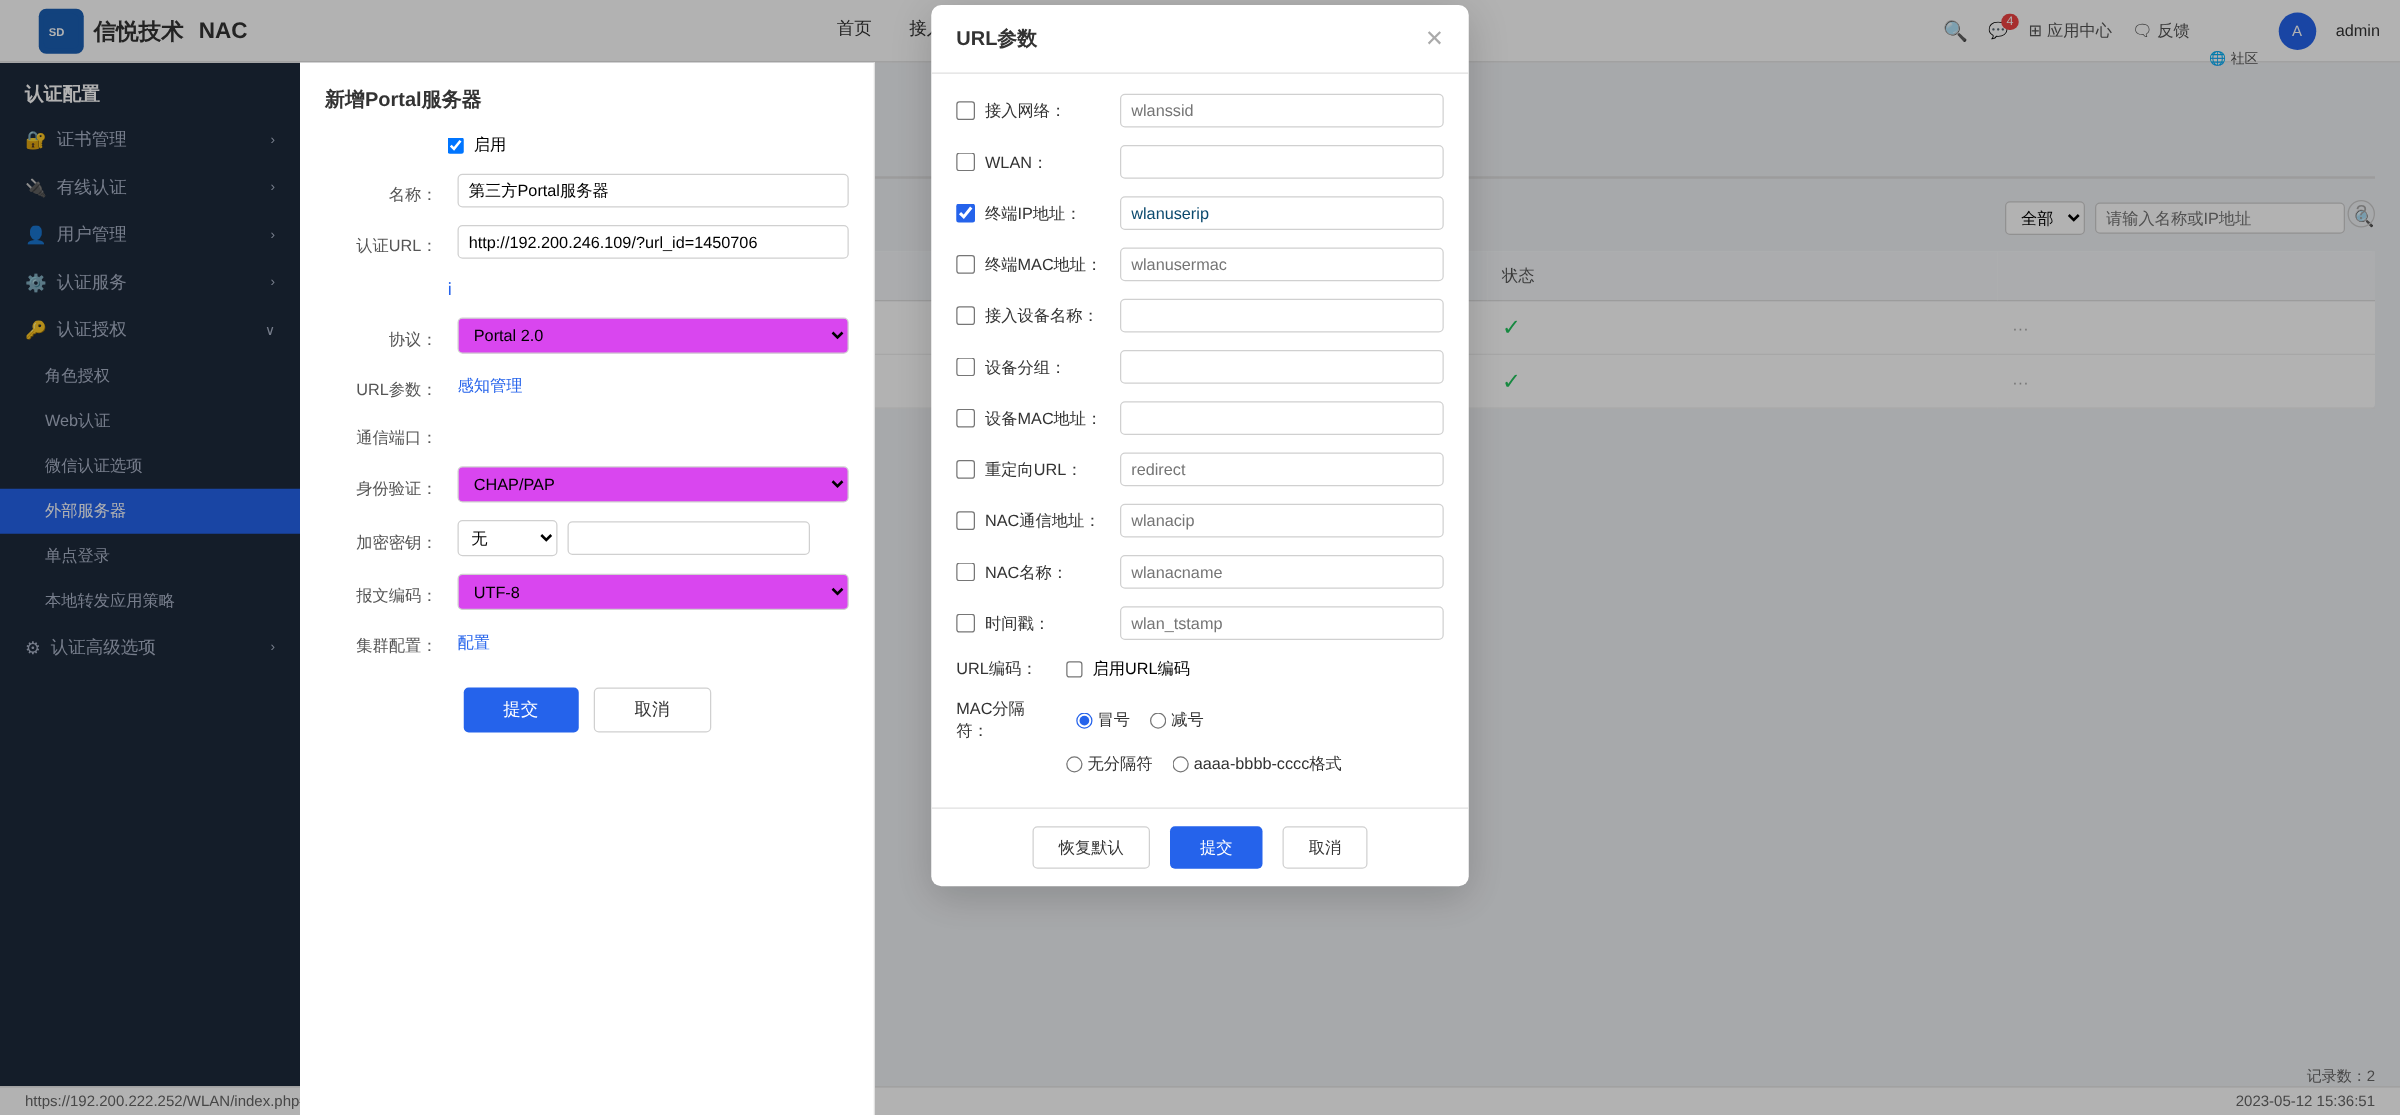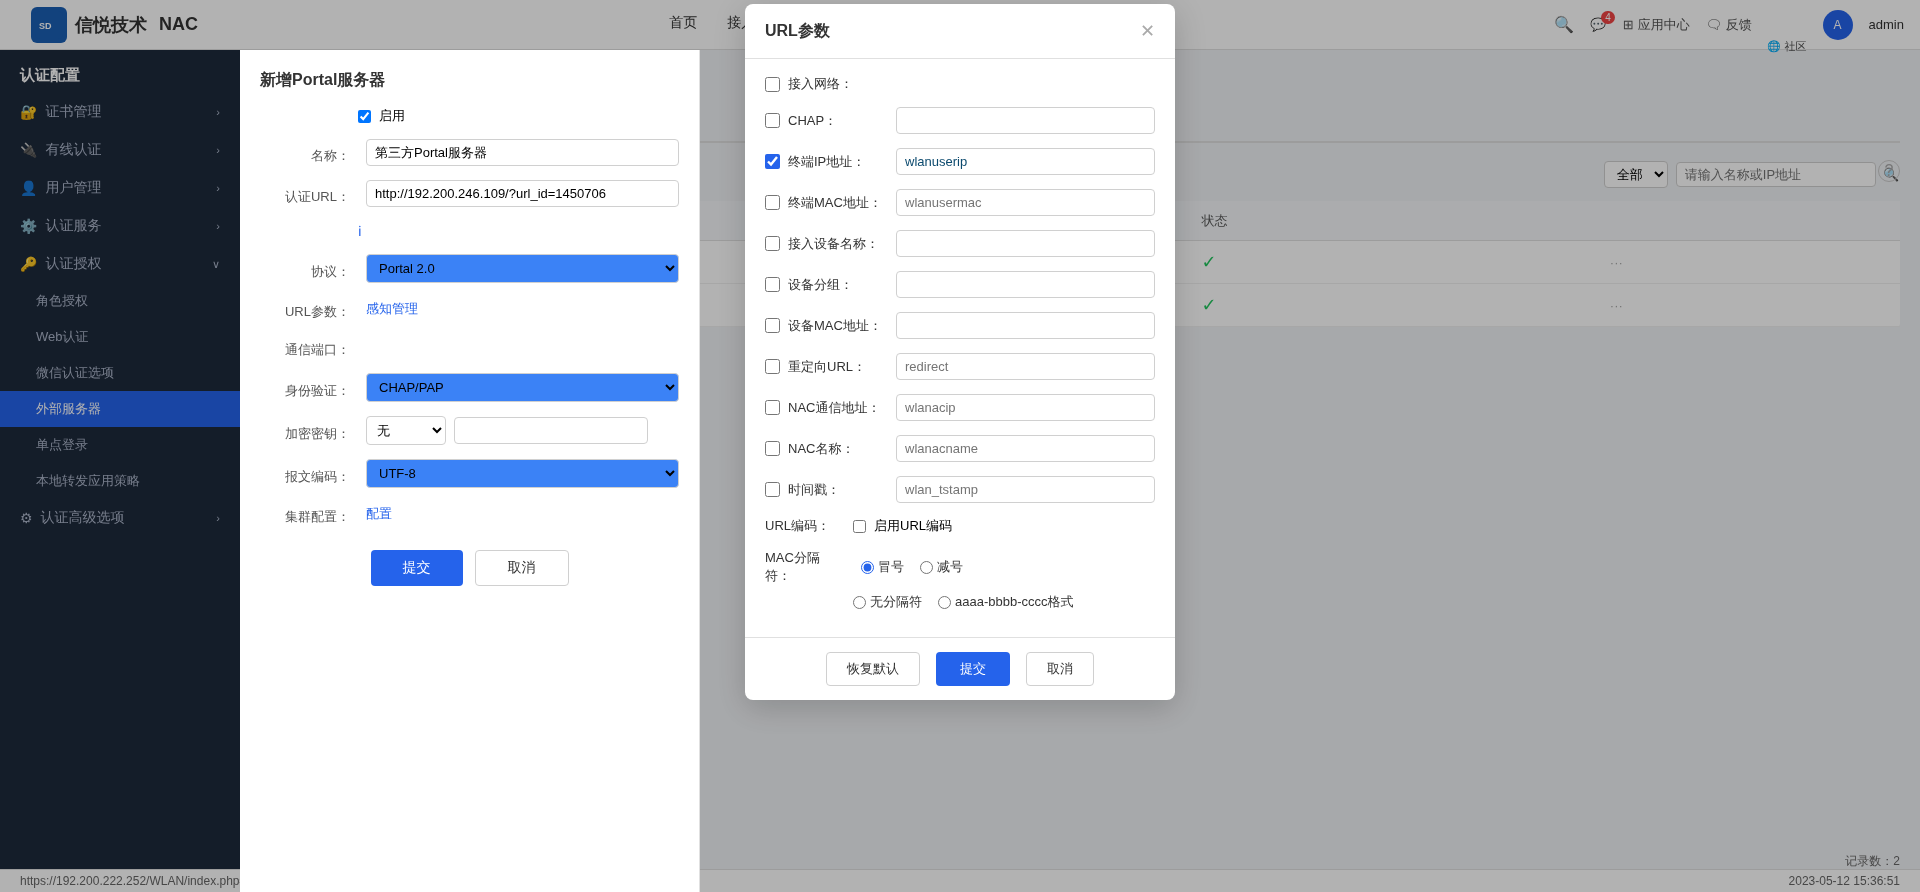--- a/index.html
+++ b/index.html
@@ -84,21 +84,21 @@
     
     .form-modal {
       position: fixed; left: 240px; top: 50px; width: 460px; bottom: 0;
       background: #fff; z-index: 210; overflow-y: auto; padding: 20px;
       border-right: 1px solid #e0e0e0;
     }
     .form-modal-title { font-size: 16px; font-weight: bold; color: #333; margin-bottom: 16px; }
     .form-row { display: flex; align-items: center; margin-bottom: 14px; gap: 16px; }
     .form-label { width: 90px; text-align: right; color: #555; font-size: 13px; padding-top: 6px; flex-shrink: 0; }
     .form-input { flex: 1; border: 1px solid #d0d0d0; padding: 5px 8px; border-radius: 4px; font-size: 13px; }
-    .form-select { flex: 1; border: 1px solid #d0d0d0; padding: 5px 8px; border-radius: 4px; font-size: 13px; background: #3b82f6; }
+    .form-select { flex: 1; border: 1px solid #d0d0d0; padding: 5px 8px; border-radius: 4px; font-size: 13px; background: #d946ef; }
     .form-checkbox-row { display: flex; align-items: center; margin-bottom: 14px; gap: 8px; margin-left: 98px; }
     .info-icon { color: #2563eb; cursor: pointer; font-size: 14px; margin-left: 98px; margin-bottom: 14px; }
     .form-actions { display: flex; gap: 12px; justify-content: center; padding-top: 10px; }
     .btn-submit { background: #2563eb; color: #fff; border: none; padding: 8px 32px; border-radius: 4px; cursor: pointer; font-size: 14px; }
     .btn-cancel-form { background: #fff; color: #333; border: 1px solid #d0d0d0; padding: 8px 32px; border-radius: 4px; cursor: pointer; font-size: 14px; }
     .encrypt-row { display: flex; align-items: center; gap: 8px; }
     .encrypt-select { width: 80px; border: 1px solid #d0d0d0; padding: 5px 6px; border-radius: 4px; font-size: 13px; background: #fff; }
     .encrypt-input { flex: 1; border: 1px solid #d0d0d0; padding: 5px 8px; border-radius: 4px; font-size: 13px; }
 
     
@@ -348,25 +348,26 @@
 <div class="url-dialog">
   <div class="url-dialog-header">
     <span class="url-dialog-title">URL参数</span>
     <button class="close-btn">✕</button>
   </div>
   <div class="url-dialog-body">
 
     <div class="url-param-row">
       <input type="checkbox" class="url-param-checkbox" style="">
       <span class="url-param-label">接入网络：</span>
-    </div>
-
-    <div class="url-param-row">
-      <input type="checkbox" class="url-param-checkbox" style="">
-      <span class="url-param-label">CHAP：</span>
+      <input class="url-param-input" placeholder="wlanssid" style="">
+    </div>
+
+    <div class="url-param-row">
+      <input type="checkbox" class="url-param-checkbox" style="">
+      <span class="url-param-label">WLAN：</span>
       <input class="url-param-input" style="">
     </div>
 
     <div class="url-param-row">
       <input type="checkbox" class="url-param-checkbox" checked="" style="">
       <span class="url-param-label">终端IP地址：</span>
       <input class="url-param-input enabled" value="wlanuserip" style="">
     </div>
 
     <div class="url-param-row">

